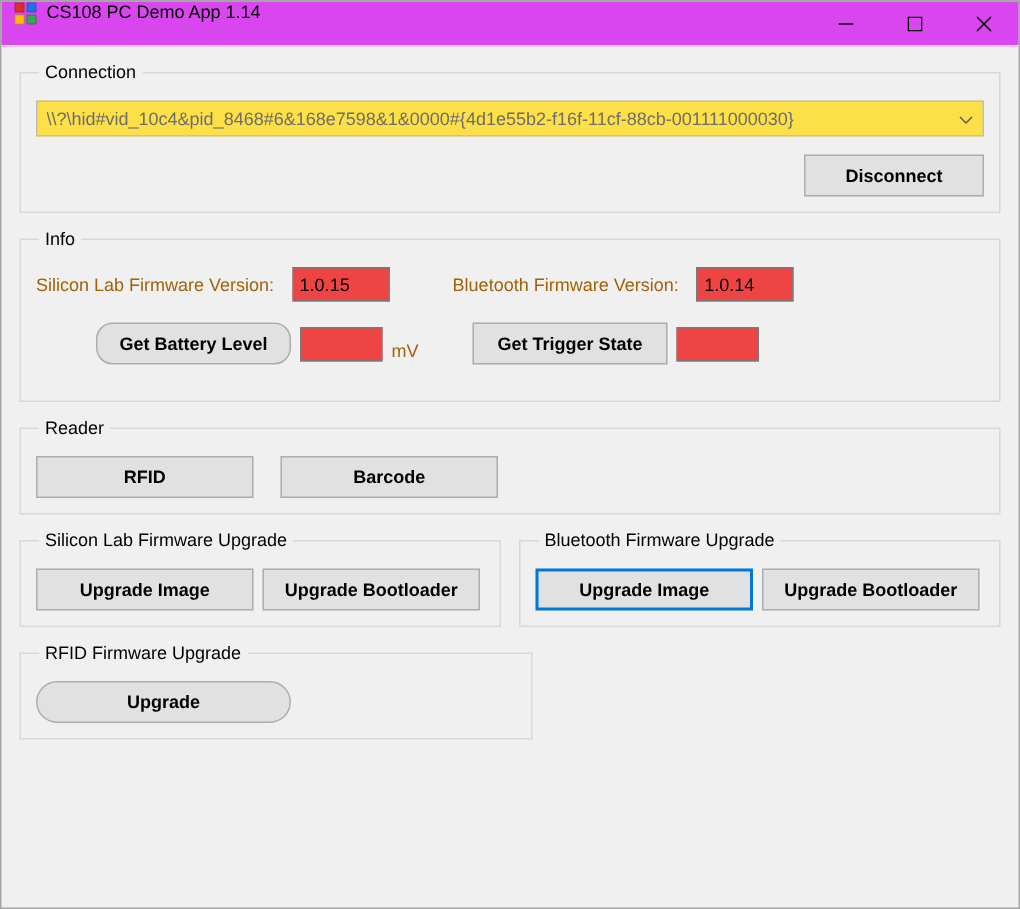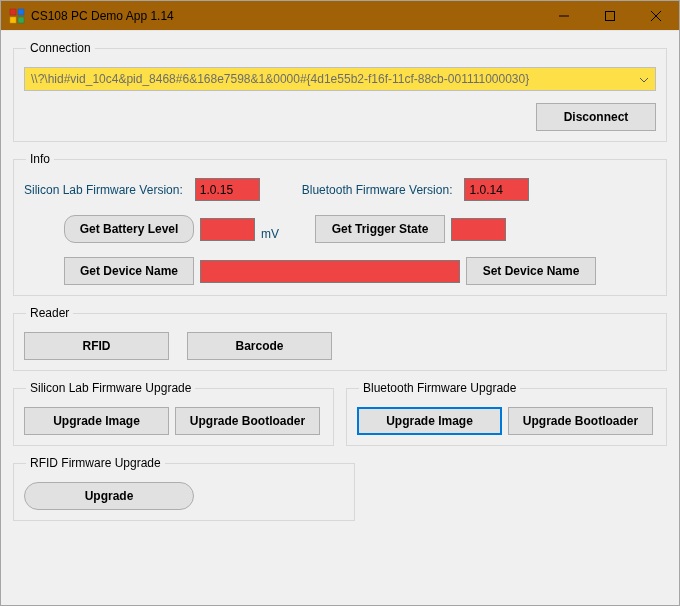--- a/index.html
+++ b/index.html
@@ -12,24 +12,24 @@
   .window {
     width: 680px;
     height: 606px;
     border: 1px solid #a5a5a5;
     background: #f0f0f0;
     display: flex;
     flex-direction: column;
   }
   .titlebar {
     height: 30px;
-    background: #a16207;
+    background: #d946ef;
     border-bottom: 1px solid #e5e5e5;
     display: flex;
-    align-items: center;
+    align-items: flex-start;
   }
   .titlebar .app-icon {
     width: 16px; height: 16px;
     margin: 0 6px 0 8px;
     display: inline-block;
   }
   .titlebar .title {
     flex: 1;
     font-size: 12px;
     color: #000;
@@ -104,21 +104,21 @@
   .row {
     display: flex;
     align-items: center;
     gap: 6px;
   }
   .two-cols {
     display: flex;
     gap: 12px;
   }
   .two-cols > fieldset { flex: 1; }
-  label.lbl { color: #0c4a6e; }
+  label.lbl { color: #a16207; }
 </style>
 </head>
 <body>
 
 <div class="window">
 
   <div class="titlebar">
     <span class="app-icon">
       <svg width="16" height="16" viewBox="0 0 16 16">
         <rect x="1" y="1" width="6" height="6" fill="#d93025" stroke="#9e221a" stroke-width="0.5"></rect>
@@ -177,25 +177,20 @@
       </div>
 
       <div class="row" style="margin-bottom:14px; padding-left:40px;">
         <button class="btn" style="width:130px;border-radius:11px;">Get Battery Level</button>
         <input class="txt" style="width: 55px;" value="">
         <label class="lbl" style="margin-top:10px; margin-right:30px;">mV</label>
         <button class="btn" style="width:130px;">Get Trigger State</button>
         <input class="txt" style="width: 55px;" value="">
       </div>
 
-      <div class="row" style="padding-left:40px;">
-        <button class="btn" style="width:130px;">Get Device Name</button>
-        <input class="txt" style="width: 260px;" value="">
-        <button class="btn" style="width:130px;">Set Device Name</button>
-      </div>
     </fieldset>
 
     <fieldset class="group">
       <legend>Reader</legend>
       <div class="row">
         <button class="btn" style="width:145px;">RFID</button>
         <div style="width:6px;"></div>
         <button class="btn" style="width:145px;">Barcode</button>
       </div>
     </fieldset>

